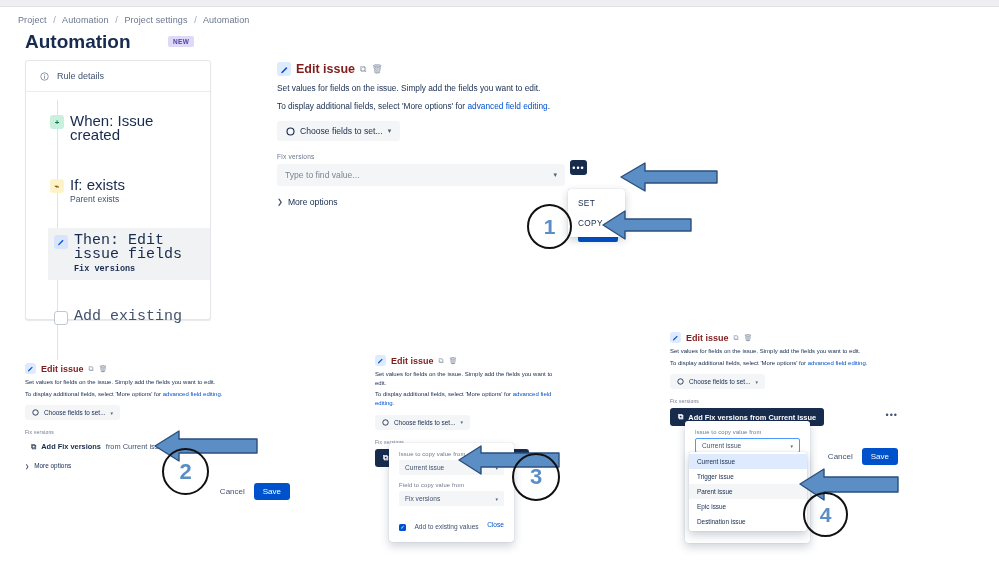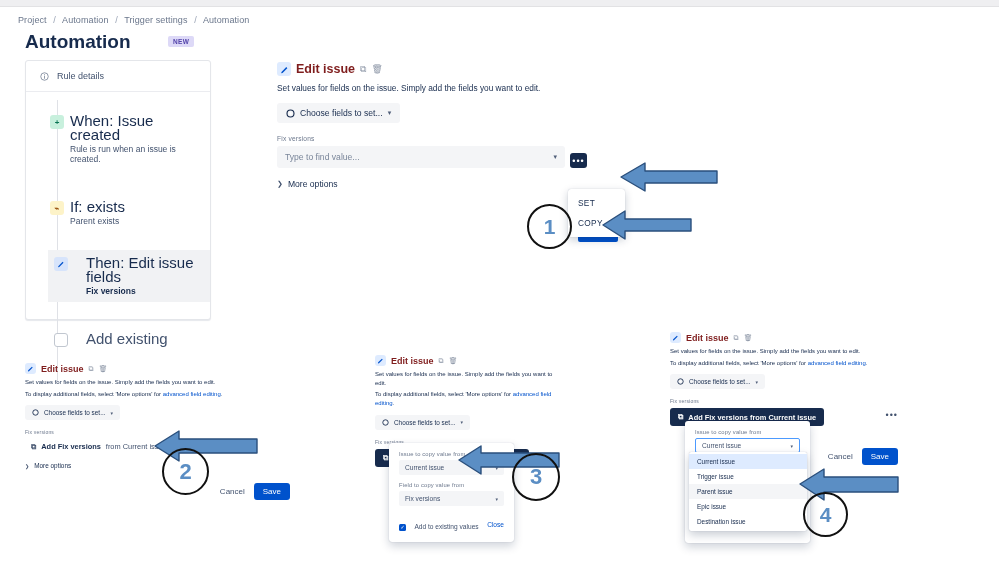--- a/index.html
+++ b/index.html
@@ -42,21 +42,21 @@
     display: flex; align-items: center; gap: 8px;
     padding: 10px 14px; border-bottom: 1px solid #ebecf0;
     font-size: 9px; color: #42526e;
   }
   .rule-body { position: relative; padding: 12px 0 0 0; }
   .spine {
     position: absolute; left: 31px; top: 8px; bottom: -30px;
     width: 1px; background: #dfe1e6;
   }
   .rule-item { position: relative; padding: 6px 10px 6px 44px; }
-  .rule-item.nested { margin-left: 22px; padding-left: 38px; }
+  .rule-item.nested { margin-left: 22px; padding-left: 26px; font-family: Liberation Mono, monospace; }
   .rule-item.active { background: #f1f2f4; }
   .ri-icon {
     position: absolute; left: 24px; top: 7px;
     width: 14px; height: 14px; border-radius: 3px;
     display: flex; align-items: center; justify-content: center;
     font-size: 8px; font-weight: bold; color: #fff;
   }
   .rule-item.nested .ri-icon { left: 6px; }
   .ic-green { background: #c8f0dd; color: #0b7555; }
   .ic-yellow { background: #fdf3c8; color: #974f0c; }
@@ -183,21 +183,21 @@
 </head>
 <body>
 
 <div class="topband"></div>
 
 <div class="breadcrumb">
   <span>Project</span>
   <span class="sep">/</span>
   <span>Automation</span>
   <span class="sep">/</span>
-  <span>Trigger settings</span>
+  <span>Project settings</span>
   <span class="sep">/</span>
   <span>Automation</span>
 </div>
 <div class="page-title">Automation</div>
 <div class="new-badge">NEW</div>
 
 <div class="rule-panel">
   <div class="rule-head">
     <svg width="9" height="9" viewBox="0 0 12 12">
       <circle cx="6" cy="6" r="5" fill="none" stroke="#6b778c" stroke-width="1"></circle>
@@ -205,21 +205,20 @@
       <rect x="5.5" y="3" width="1" height="1.2" fill="#6b778c"></rect>
     </svg>
     <span>Rule details</span>
   </div>
   <div class="rule-body">
     <div class="spine"></div>
 
     <div class="rule-item" style="margin-top:4px;">
       <span class="ri-icon ic-green">+</span>
       <div class="ri-title">When: Issue created</div>
-      <div class="ri-sub">Rule is run when an issue is created.</div>
     </div>
 
     <div class="rule-item" style="margin-top:24px;">
       <span class="ri-icon ic-yellow">⌁</span>
       <div class="ri-title">If: exists</div>
       <div class="ri-sub">Parent exists</div>
     </div>
 
     <div class="rule-item nested active" style="margin-top:18px;">
       <span class="ri-icon ic-blue">
@@ -243,30 +242,33 @@
     <span class="pencil-box">
       <svg width="9" height="9" viewBox="0 0 12 12">
           <path d="M2 9.2 L8.4 2.8 L9.8 4.2 L3.4 10.6 L1.6 11 Z" fill="#0052cc"></path>
         </svg>
     </span>
     <span class="hdr-title">Edit issue</span>
     <span class="hdr-ico">⧉</span>
     <span class="hdr-ico">🗑</span>
   </div>
   <div class="desc">Set values for fields on the issue. Simply add the fields you want to edit.</div>
+  <div class="desc">
+    <span>To display additional fields, select 'More options' for </span><span class="lnk">advanced field editing</span><span>.</span>
+  </div>
   <div class="choose-btn">
     <svg class="gear" viewBox="0 0 16 16">
       <circle cx="8" cy="8" r="6.2" fill="none" stroke="#172b4d" stroke-width="2"></circle>
       <circle cx="8" cy="8" r="2.2" fill="#ffffff"></circle>
     </svg>
     <span>Choose fields to set...</span>
     <span class="caret">▾</span>
   </div>
   <div class="fld-label">Fix versions</div>
-  <div style="display:flex; align-items:flex-end; gap:5px;">
+  <div style="display:flex; align-items:flex-start; gap:5px;">
     <div class="sel-input" style="flex:1;">
       <span>Type to find value...</span>
       <span class="caret">▾</span>
     </div>
     <div class="dots-btn">•••</div>
   </div>
   <div class="more-opts">
     <span class="chev-right">❯</span>
     <span>More options</span>
   </div>

